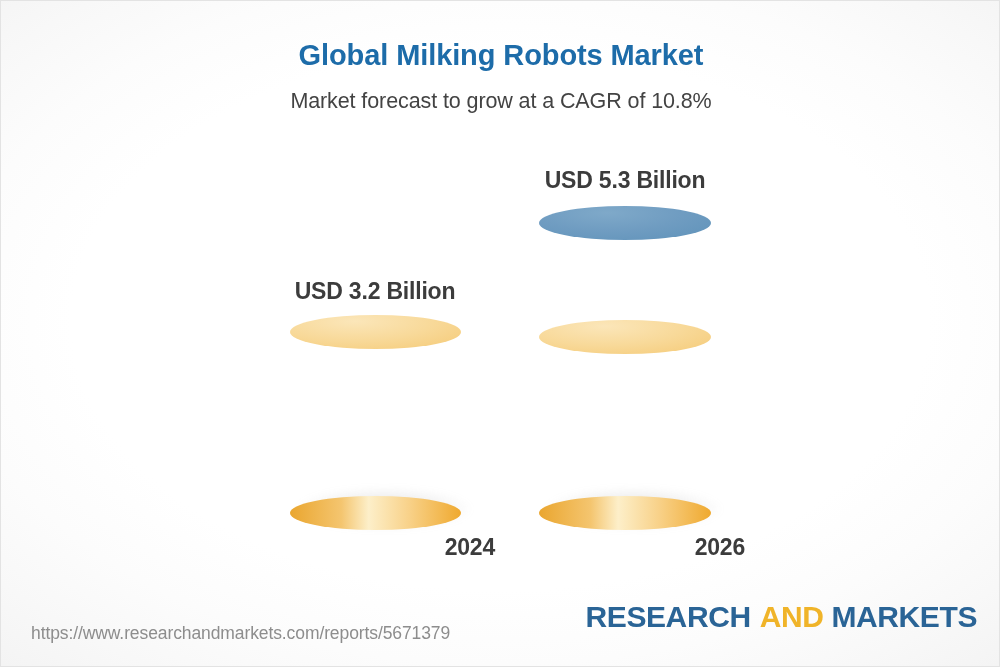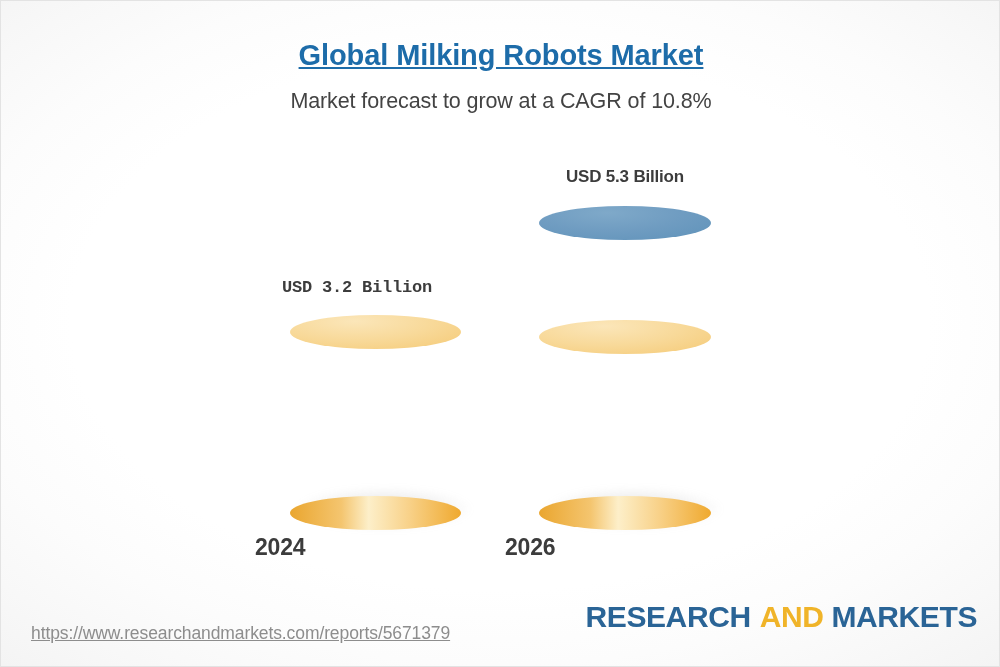--- a/index.html
+++ b/index.html
@@ -33,21 +33,20 @@
   #title {
     position: absolute;
     left: 0;
     top: 38px;
     width: 1000px;
     text-align: center;
     font-size: 29px;
     font-weight: bold;
     color: #1d6ca9;
     letter-spacing: -0.1px;
-    text-decoration: underline;
   }
 
   #subtitle {
     position: absolute;
     left: 0;
     top: 88px;
     width: 1000px;
     text-align: center;
     font-size: 21.5px;
     font-weight: normal;
@@ -64,30 +63,30 @@
     height: 667px;
   }
 
   .bar-group {
     position: absolute;
   }
 
   .value-label {
     position: absolute;
     text-align: center;
-    font-size: 17px;
+    font-size: 23px;
     font-weight: bold;
     color: #3c3c3c;
     white-space: nowrap;
     letter-spacing: -0.2px;
   }
 
   .year-label {
     position: absolute;
-    text-align: left;
+    text-align: right;
     font-size: 23px;
     font-weight: bold;
     color: #3c3c3c;
     white-space: nowrap;
     letter-spacing: -0.2px;
   }
 
   .cyl-shadow {
     position: absolute;
     border-radius: 50%;
@@ -189,21 +188,20 @@
 
   
   #footer-url {
     position: absolute;
     left: 30px;
     top: 622px;
     font-size: 17.5px;
     color: #8d8d8d;
     letter-spacing: -0.1px;
     white-space: nowrap;
-    text-decoration: underline;
   }
 
   #logo {
     position: absolute;
     right: 22px;
     top: 600px;
     text-align: left;
   }
 
   #logo-main {
@@ -229,21 +227,21 @@
 </head>
 <body>
 
 <div id="canvas">
 
   <div id="title">Global Milking Robots Market</div>
   <div id="subtitle">Market forecast to grow at a CAGR of 10.8%</div>
 
   <div id="plot">
 
-    <div class="value-label" style="left:236px; top:277px; width:240px;font-family:Liberation Mono, monospace;">USD 3.2 Billion</div>
+    <div class="value-label" style="left:254px; top:277px; width:240px;">USD 3.2 Billion</div>
 
     <div class="bar-group" style="left:289px; top:314px; width:171px; height:198px;">
 
       <div class="cyl-shadow" style="left:6px; top:172px; width:176px; height:44px;"></div>
 
       <div class="cyl-bottom-cap gold-bottom" style="left:0px; top:181px; width:171px; height:34px;"></div>
 
       <div class="cyl-body gold-body" style="left:0px; top:17px; width:171px; height:181px;"></div>
 
       <div class="cyl-top-cap gold-top" style="left:0px; top:0px; width:171px; height:34px;"></div>

